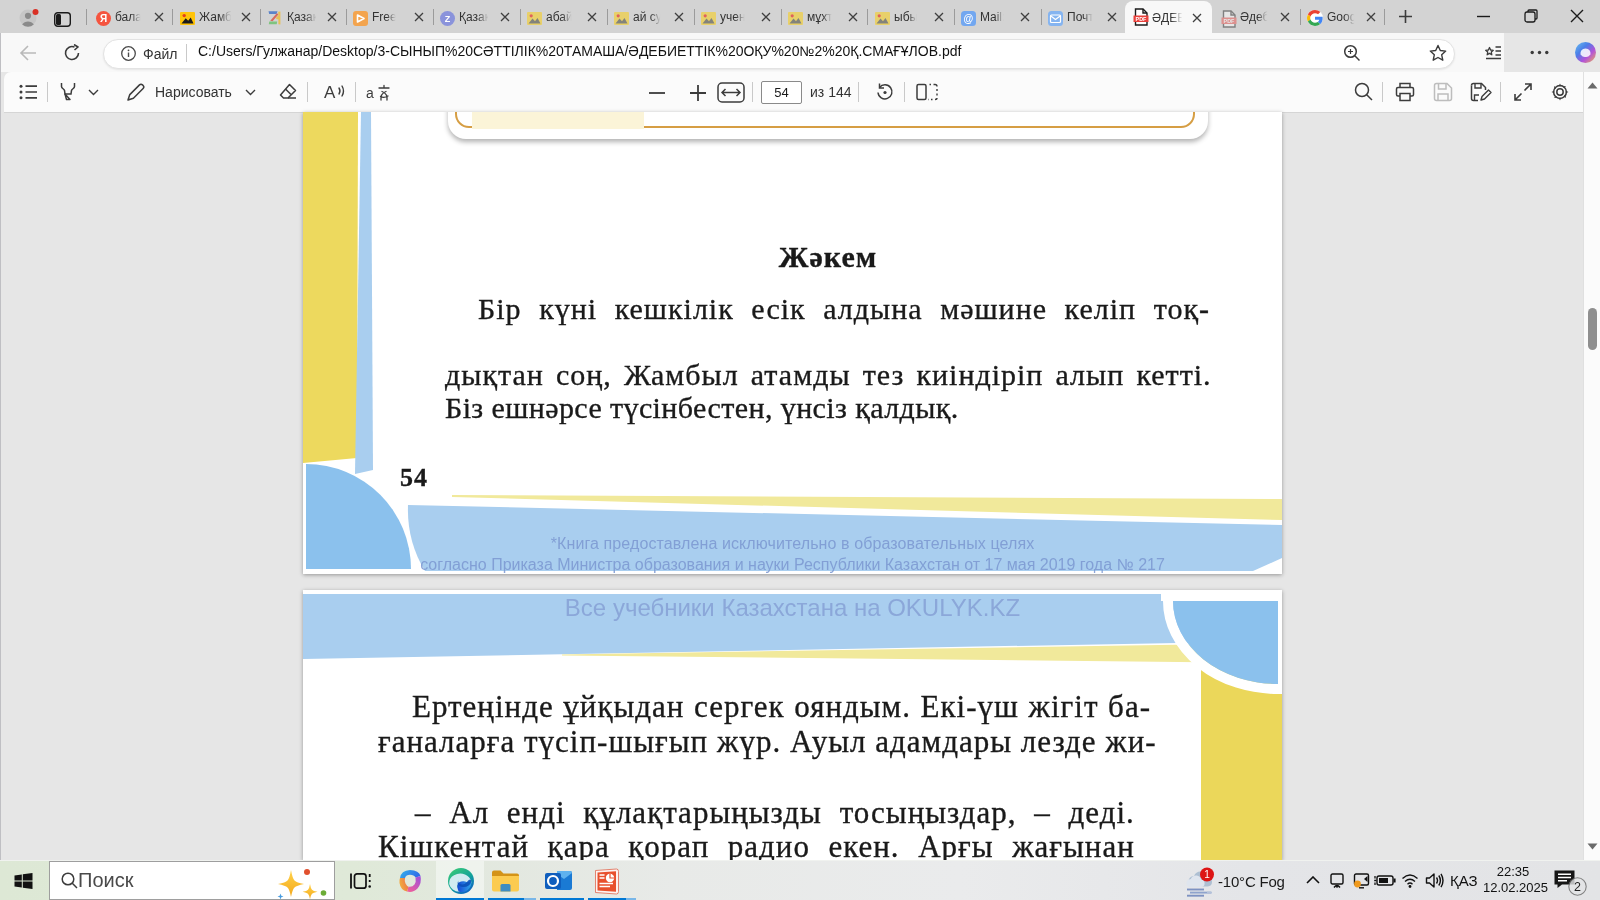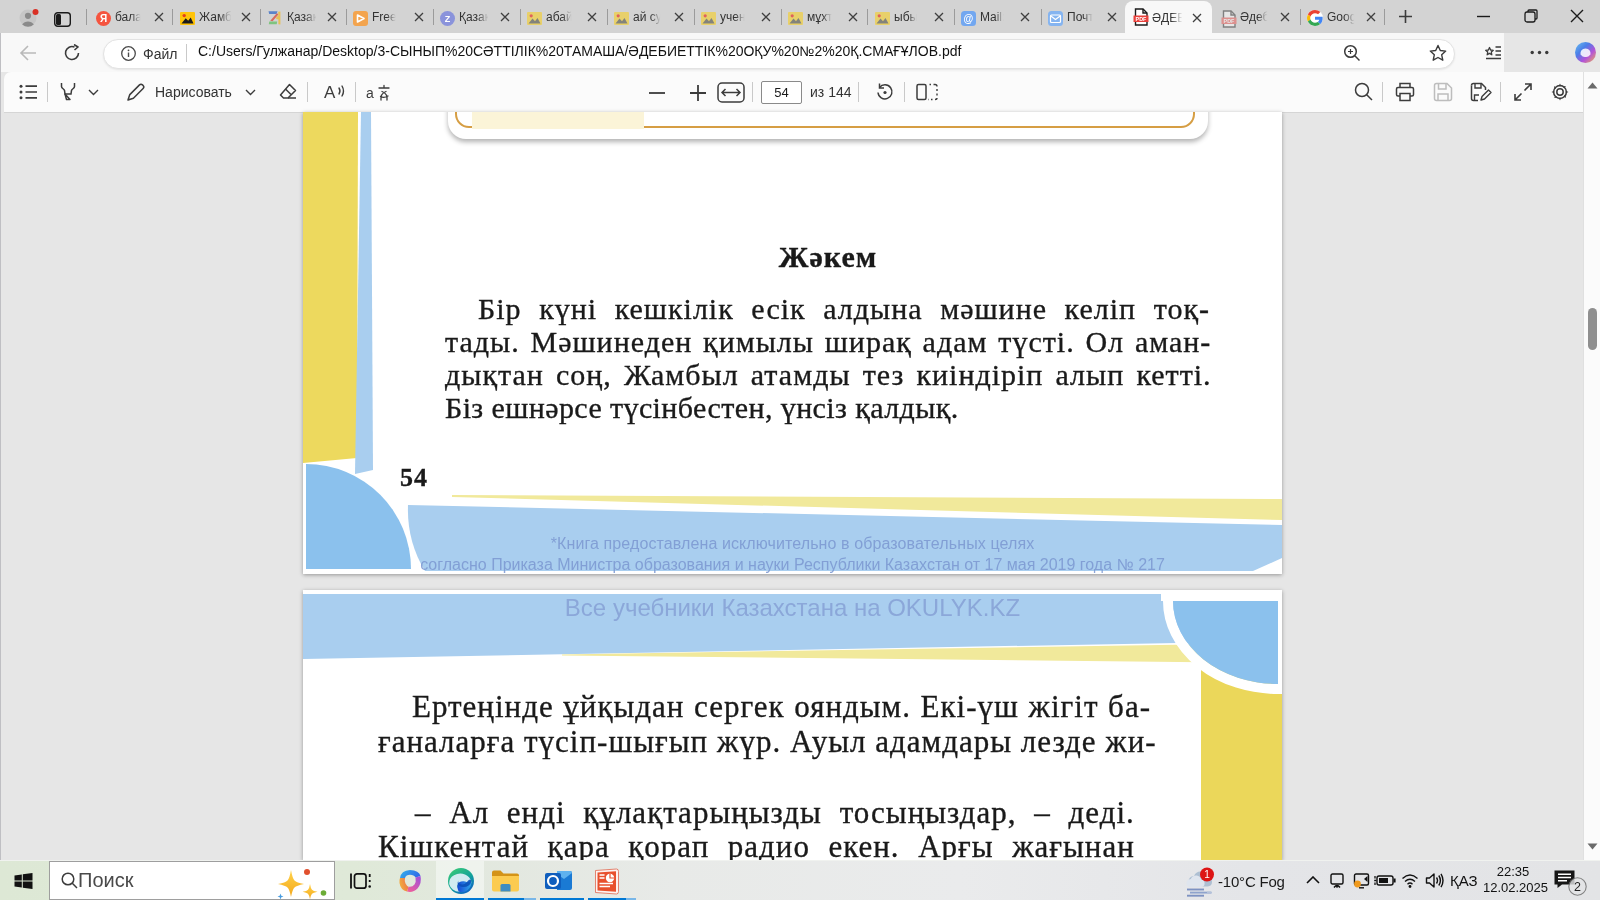--- a/index.html
+++ b/index.html
@@ -423,21 +423,20 @@
       <polygon points="149,383 979,387 979,408 149,385" fill="#f1e99b"></polygon>
       <path d="M105 393 L979 413 L979 459 L122 459 A119 119 0 0 1 105 393 Z" fill="#a9ceef"></path>
       <polygon points="950,459 979,446 979,459" fill="#ffffff"></polygon>
       <path d="M3 352 A105 105 0 0 1 108 457 L3 457 Z" fill="#8bc1ed"></path>
     </svg>
     <div class="abs" style="left:145px;top:-20px;width:760px;height:47px;background:#fff;border-radius:0 0 18px 18px;box-shadow:0 3px 5px rgba(0,0,0,0.3)"></div>
     <div class="abs" style="left:152px;top:-20px;width:740px;height:36px;background:#fff;border:2px solid #d69e44;border-radius:0 0 14px 14px"></div>
     <div class="abs" style="left:169px;top:0;width:172px;height:17px;background:#fbf4d8"></div>
     <div class="ser" style="left:142px;top:130px;width:766px;text-align:center;font-size:30px;font-weight:bold">Жәкем</div>
     <div class="ser" id="b1" style="left:175px;top:182px;font-size:30px;word-spacing:9.1px">Бір күні кешкілік есік алдына мәшине келіп тоқ-</div>
-    <div class="ser" id="b2" style="left:142px;top:215px;font-size:30px;word-spacing:2.3px">тады. Мәшинеден қимылы ширақ адам түсті. Ол аман-</div>
     <div class="ser" id="b3" style="left:142px;top:248px;font-size:30px;word-spacing:3.6px">дықтан соң, Жамбыл атамды тез киіндіріп алып кетті.</div>
     <div class="ser" id="b4" style="left:142px;top:281px;font-size:30px;letter-spacing:0.4px">Біз ешнәрсе түсінбестен, үнсіз қалдық.</div>
     <div class="ser" style="left:97px;top:353px;font-size:26px;font-weight:bold">54</div>
     <div class="abs" id="w1" style="left:0;top:423px;width:979px;text-align:center;font-size:16px;color:rgba(124,152,210,0.88);letter-spacing:0.1px">*Книга предоставлена исключительно в образовательных целях</div>
     <div class="abs" id="w2" style="left:0;top:444px;width:979px;text-align:center;font-size:16px;color:rgba(124,152,210,0.88)">согласно Приказа Министра образования и науки Республики Казахстан от 17 мая 2019 года № 217</div>
   </div>
 
   <div class="page" id="page2">
     <svg class="psvg" width="979" height="270" viewBox="0 0 979 270">
       <polygon points="0,4 979,4 979,51 0,69" fill="#a9ceef"></polygon>

